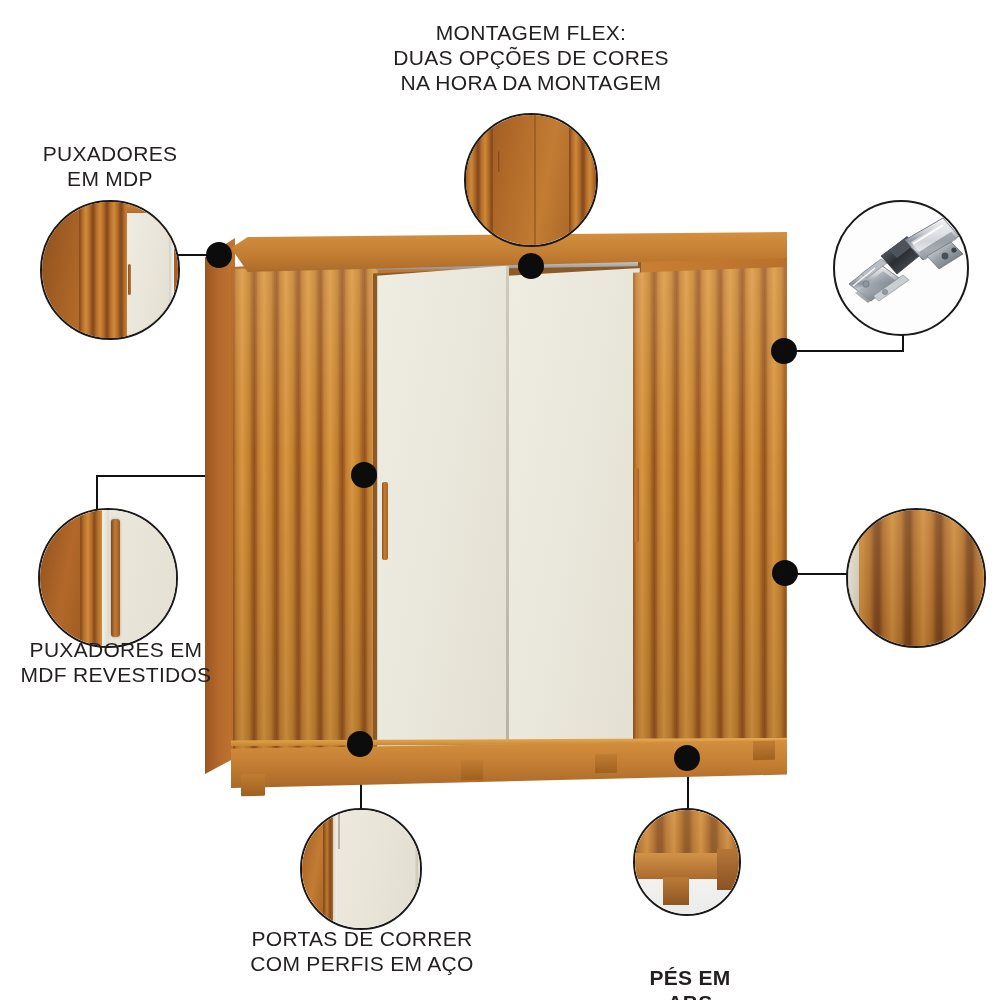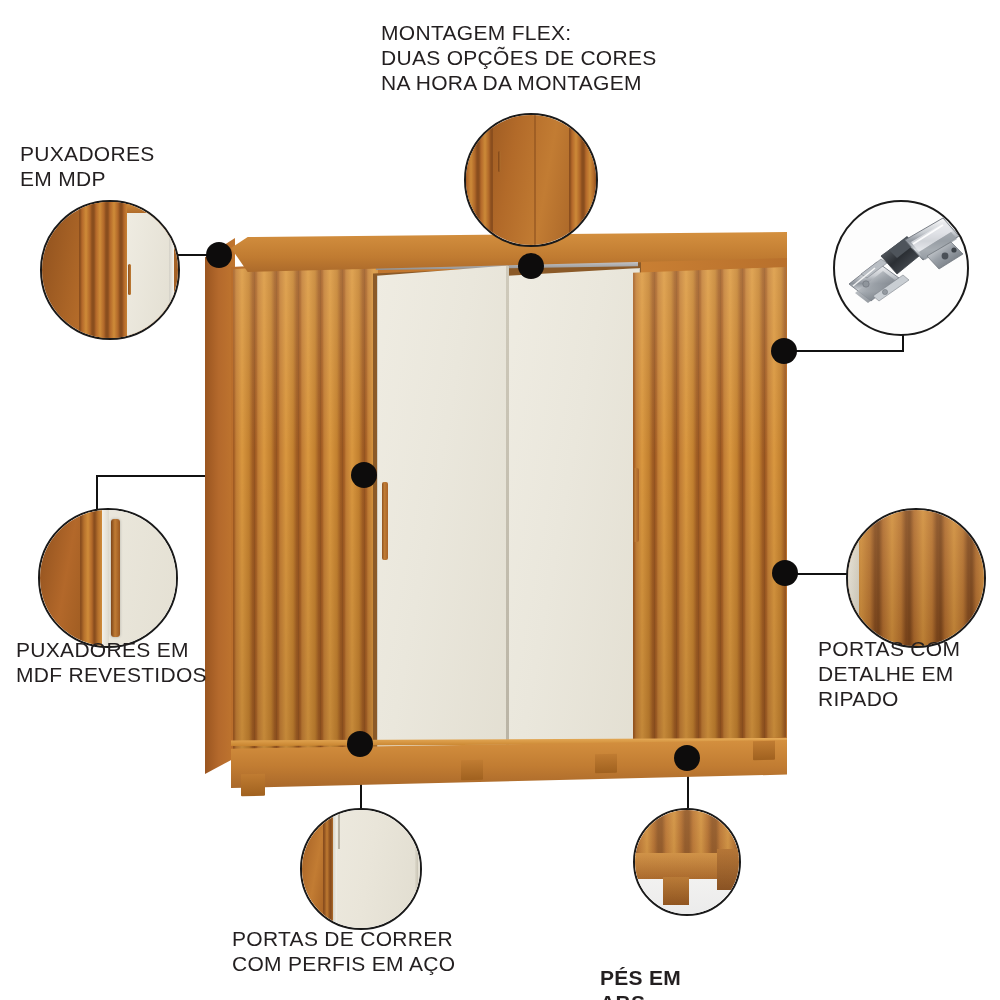--- a/index.html
+++ b/index.html
@@ -18,21 +18,21 @@
   #stage {
     position: absolute;
     left: 0; top: 0;
     width: 1000px;
     height: 1000px;
   }
 
   
   .label {
     position: absolute;
-    text-align: left;
+    text-align: center;
     color: #231f20;
     font-family: "Liberation Sans", sans-serif;
     font-size: 21px;
     line-height: 25px;
     letter-spacing: 0.3px;
     font-weight: 400;
     white-space: pre-line;
     user-select: none;
   }
 
@@ -478,23 +478,20 @@
 DUAS OPÇÕES DE CORES
 NA HORA DA MONTAGEM</div>
 
   <div class="label" style="left:20px; top:141px; width:180px;">PUXADORES
 EM MDP</div>
 
 
   <div class="label" style="left:8px; top:637px; width:200px;margin-left:8px;">PUXADORES EM
 MDF REVESTIDOS</div>
 
-  <div class="label" style="left:818px; top:636px; width:182px;">PORTAS COM
-DETALHE EM
-RIPADO</div>
 
   <div class="label" style="left:232px; top:926px; width:260px;">PORTAS DE CORRER
 COM PERFIS EM AÇO</div>
 
   <div class="label" style="left:600px; top:965px; width:180px;font-weight:bold;">PÉS EM
 ABS</div>
 
 </div>
 
 </body></html>

